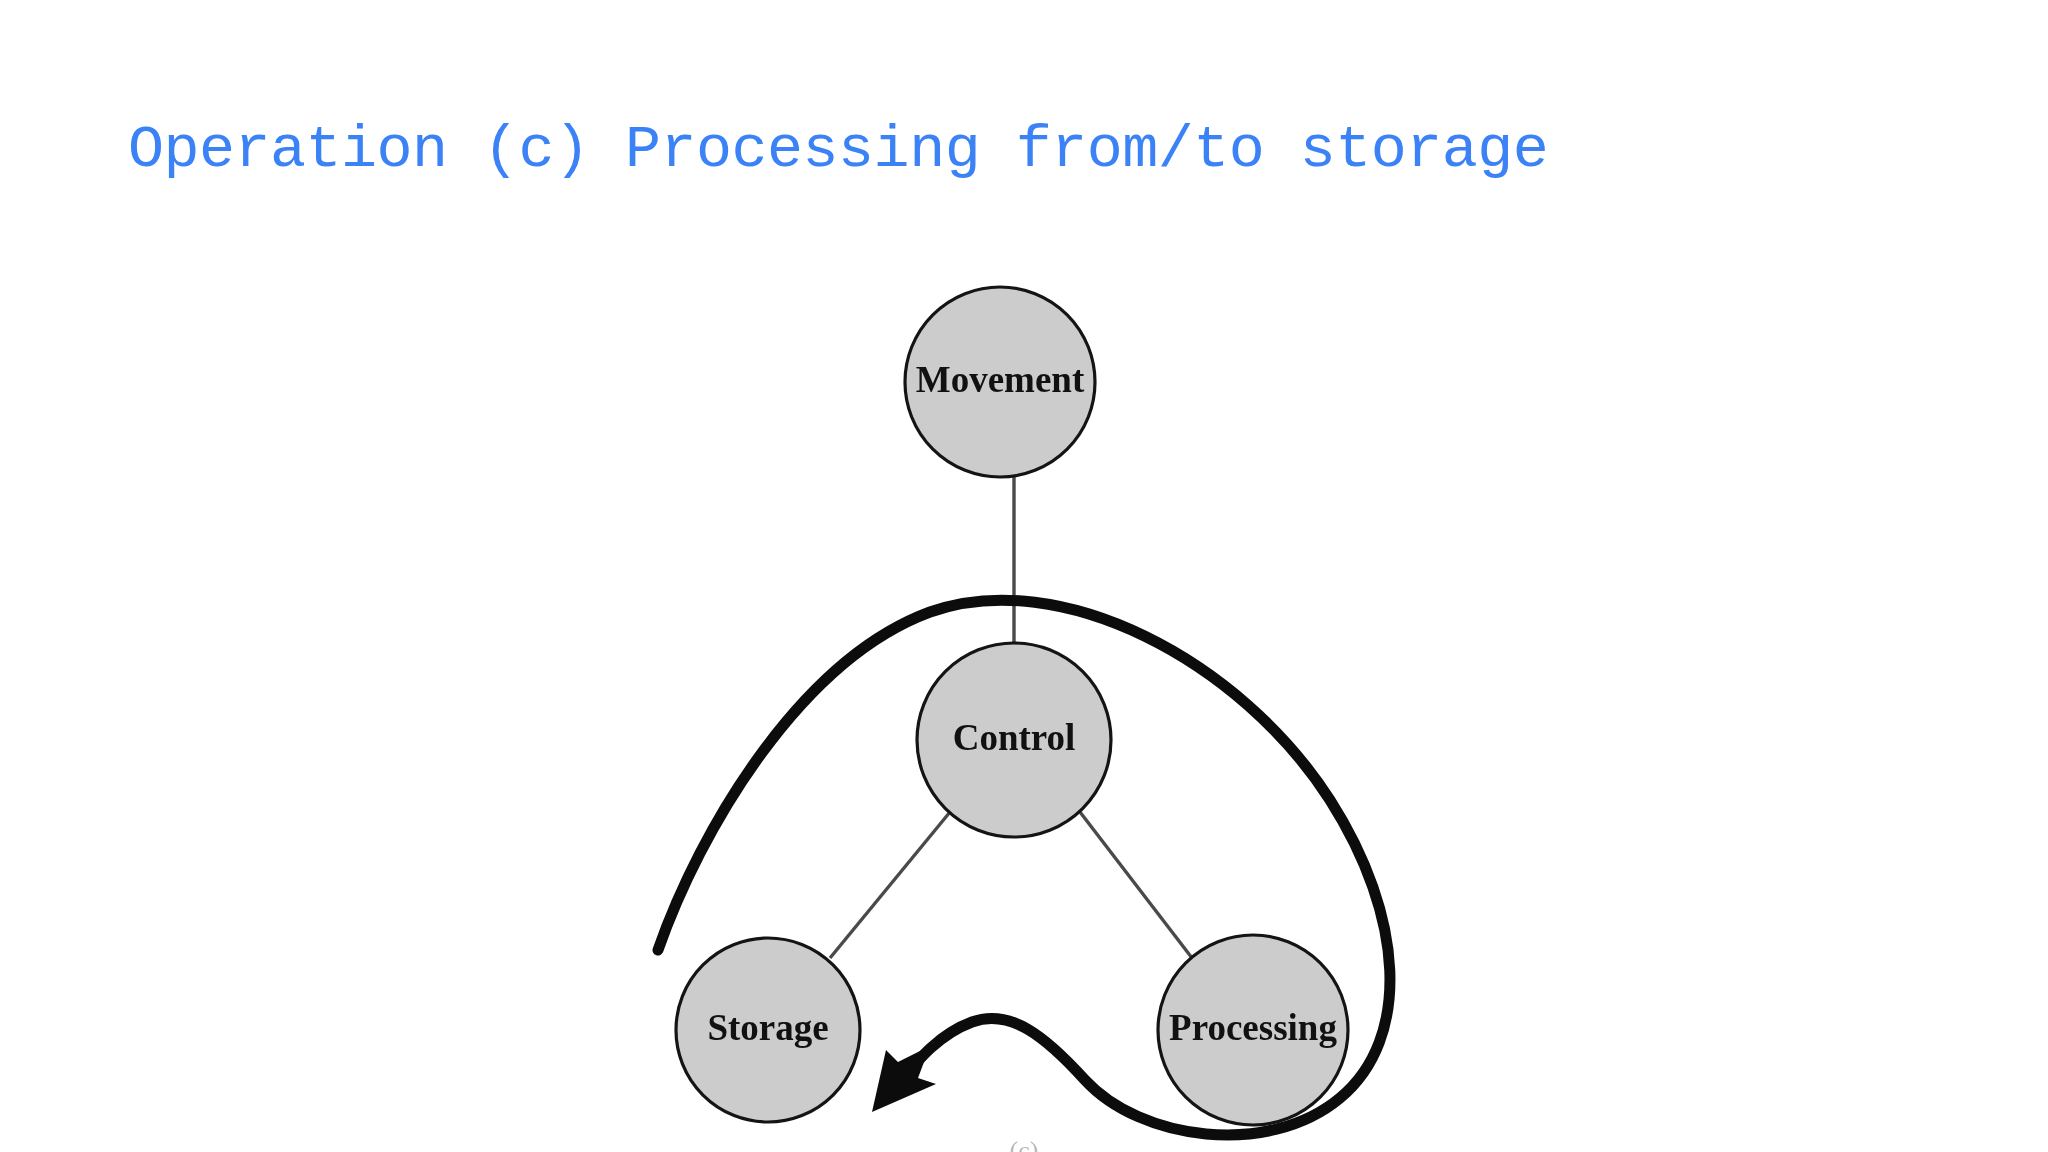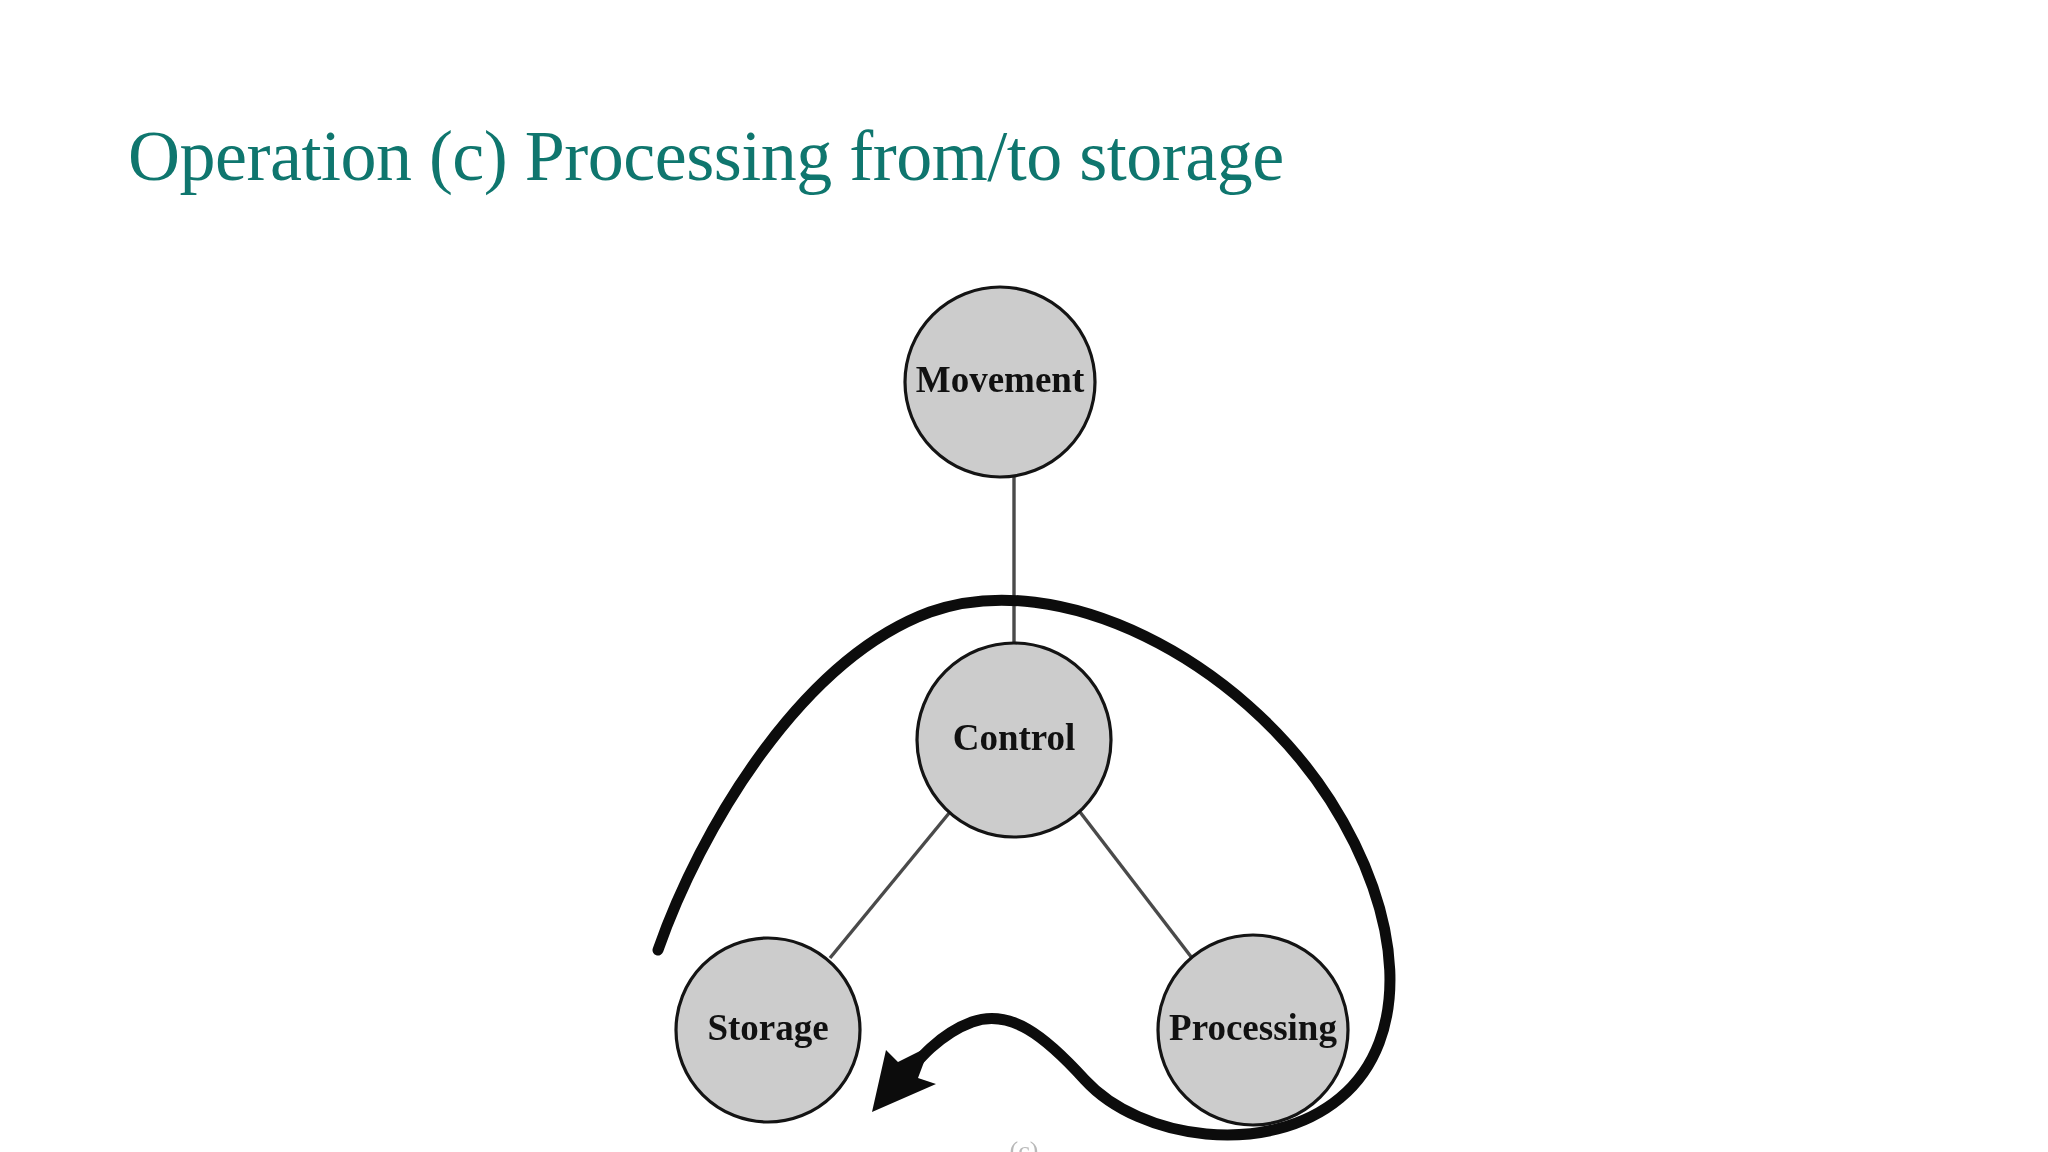--- a/index.html
+++ b/index.html
@@ -19,26 +19,26 @@
     width: 2048px;
     height: 1152px;
     background: #ffffff;
     overflow: hidden;
   }
   #slide-title {
     position: absolute;
     left: 128px;
     top: 118px;
     width: 1830px;
-    font-family: Liberation Serif, serif;
+    font-family: Liberation Mono, monospace;
     font-weight: 300;
-    font-size: 72px;
+    font-size: 60px;
     line-height: 1.08;
     letter-spacing: -0.5px;
-    color: #0f766e;
+    color: #3b82f6;
     white-space: nowrap;
   }
   #diagram {
     position: absolute;
     left: 0;
     top: 0;
     width: 2048px;
     height: 1152px;
   }
   .node-label {

